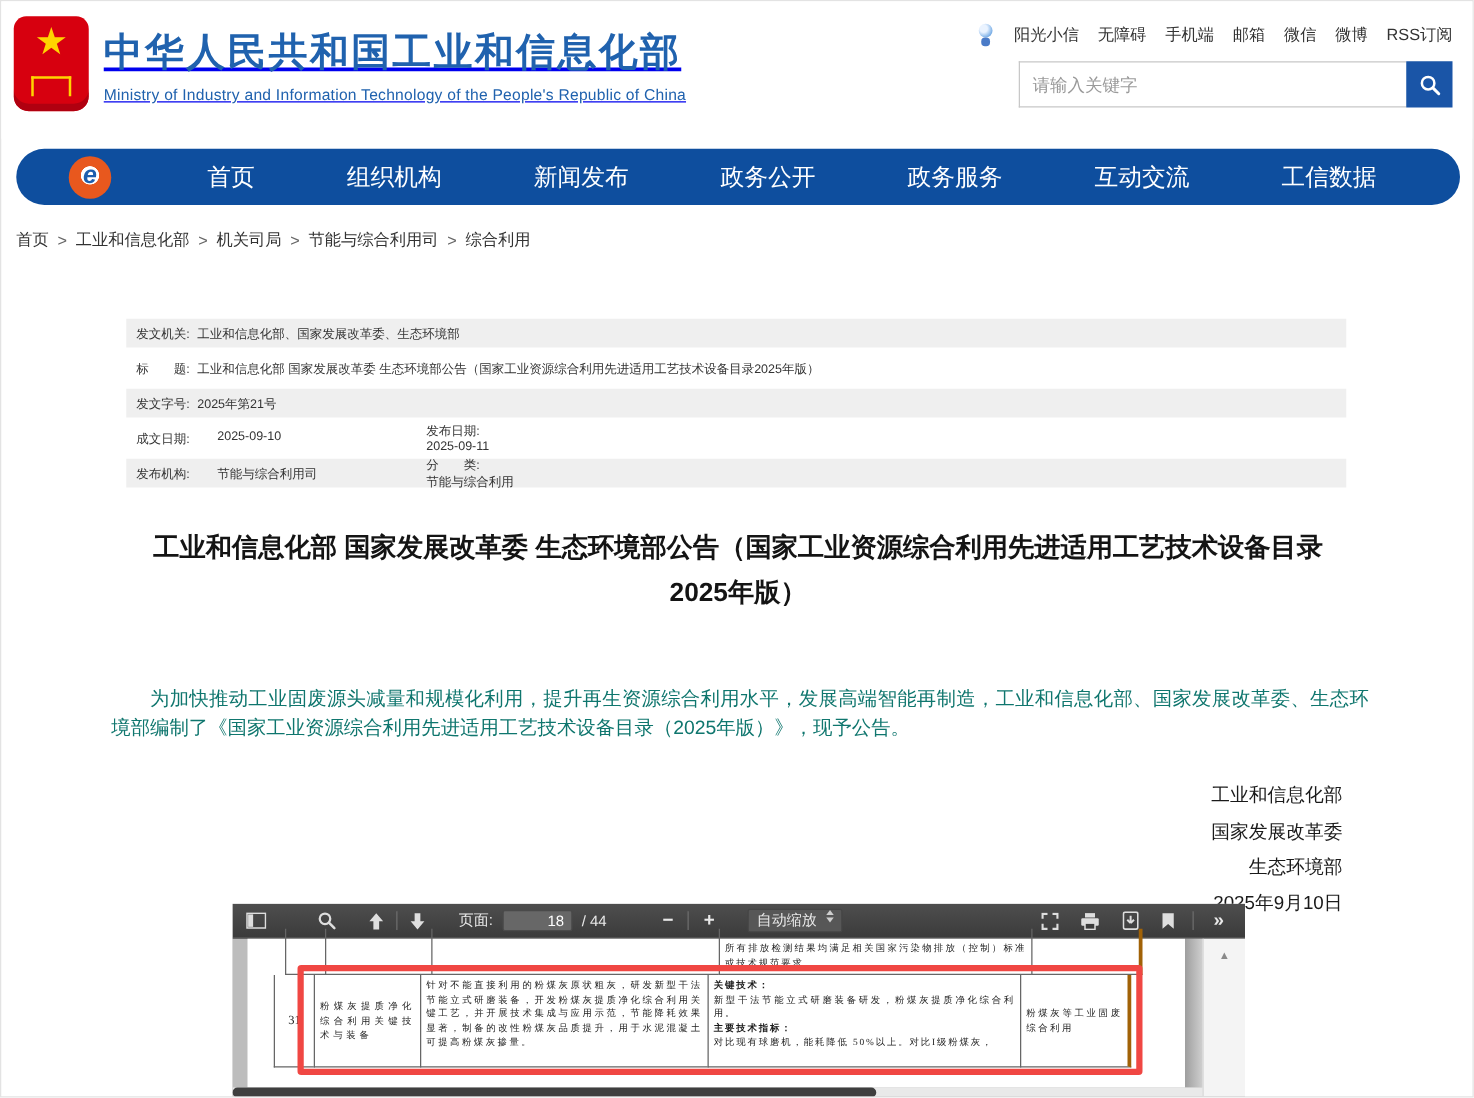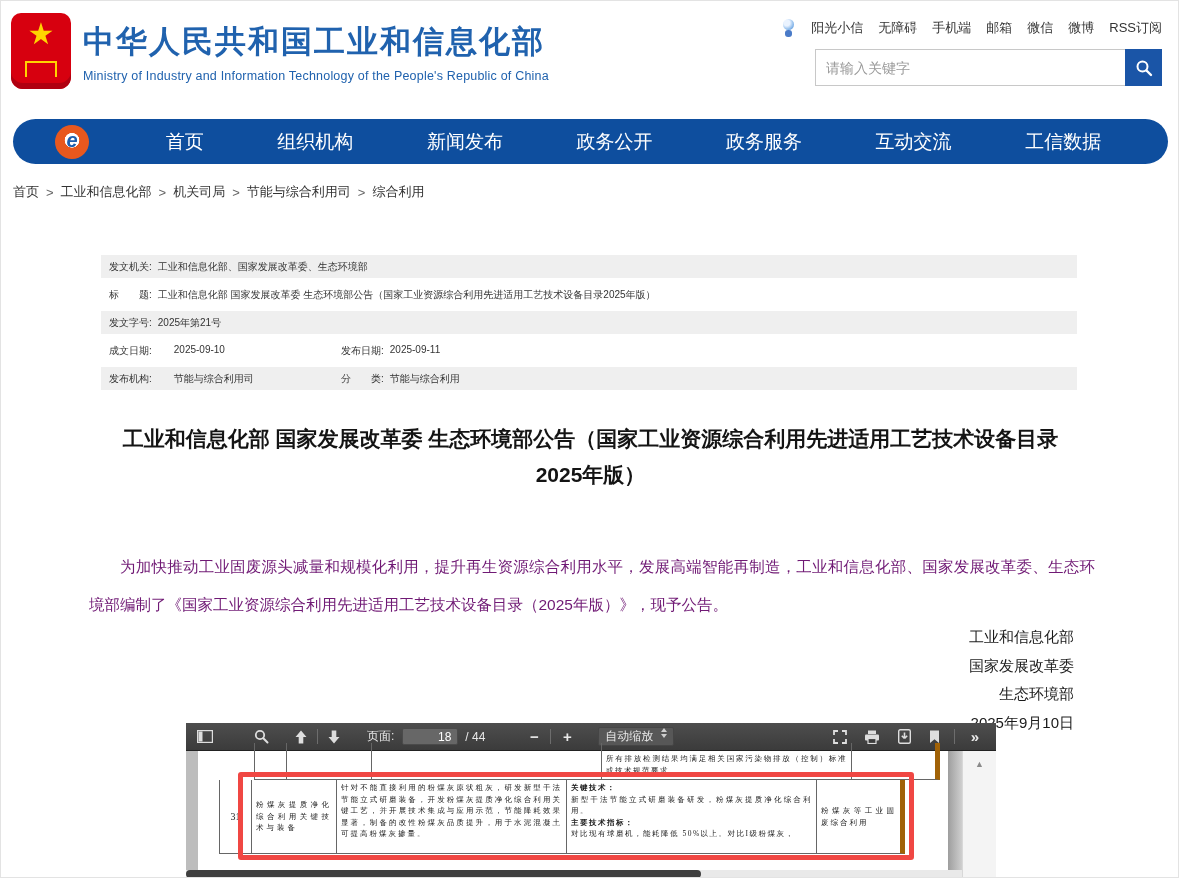--- a/index.html
+++ b/index.html
@@ -9,21 +9,21 @@
     background:#fff; color:#333; position:relative; overflow:hidden;
     border:1px solid #e3e3e3;
   }
   
   .header { position:absolute; left:0; top:0; width:100%; height:110px; background:#fff; }
   .logo-link { position:absolute; left:10px; top:12px; display:flex; align-items:flex-start; text-decoration:none; }
   .emblem { width:60px; height:76px; background:#d7000f; border-radius:10px 10px 12px 12px;
             position:relative; box-shadow:inset 0 -6px 0 #b00010; }
   .emblem .star { position:absolute; left:0; right:0; top:6px; text-align:center; color:#ffd400; font-size:30px; line-height:30px; }
   .emblem .gate { position:absolute; left:14px; right:14px; bottom:12px; height:16px; border:2px solid #ffd400; border-bottom:none; }
-  .site-text { margin-left:12px; padding-top:8px; }
+  .site-text { margin-left:12px; padding-top:8px;text-decoration:underline; }
   .site-title { font-size:31px; font-weight:bold; color:#2062ae; letter-spacing:2px; white-space:nowrap; }
   .site-sub { font-size:12.5px; color:#2062ae; margin-top:6px; letter-spacing:0.2px; }
   .quick-links { position:absolute; right:16px; top:18px; display:flex; align-items:center; gap:15px; font-size:13px;justify-content:space-between; }
   .quick-links a { color:#333; text-decoration:none; white-space:nowrap; }
   .mascot { width:15px; height:18px; position:relative; display:inline-block; }
   .mascot .m-head { position:absolute; left:2px; top:0; width:11px; height:11px; border-radius:50%;
                     background:radial-gradient(circle at 35% 35%, #eaf3ff 30%, #7fb2e8 70%, #3a77c0); }
   .mascot .m-body { position:absolute; left:4px; bottom:0; width:7px; height:7px; border-radius:3px; background:#4a7bc8; }
   .search-bar { position:absolute; right:16px; top:48px; width:347px; height:37px; display:flex; }
   .search-input { flex:1; border:1px solid #c8c8c8; border-right:none; padding:0 10px; font-size:14px; color:#7f1d1d; outline:none; }
@@ -44,26 +44,26 @@
   .breadcrumb { position:absolute; left:12px; top:182px; display:flex; gap:7px; font-size:13px; align-items:center; }
   .breadcrumb a { color:#333; text-decoration:none; }
   .breadcrumb .sep { color:#666; }
   
   .meta { position:absolute; left:100px; top:254px; width:976px; }
   .meta-row { height:23px; margin-bottom:5px; display:flex; align-items:center; font-size:10px; padding-left:8px; }
   .meta-row.gray { background:#efefef; }
   .meta-label { color:#333; margin-right:6px; white-space:pre; }
   .meta-value { color:#333; }
   .meta-cell-1 { display:flex; width:232px; flex:0 0 auto;gap:16px; }
-  .meta-cell-2 { display:flex; }
+  .meta-cell-2 { display:flex;flex-direction:column; }
   
   .article-title { position:absolute; left:100px; top:420px; width:979px; text-align:center;
                    font-size:21px; font-weight:bold; color:#141414; line-height:36px; }
   .article-body { position:absolute; left:88px; top:547px; width:1006px; font-size:15.5px;
-                  color:#701a75; line-height:38px; text-indent:2em; text-align:justify; }
+                  color:#0f766e; line-height:23px; text-indent:2em; text-align:justify; }
   .signatures { position:absolute; right:104px; top:622px; text-align:right; font-size:15px;
                 color:#1a1a1a; line-height:28.5px; }
   
   .pdf { position:absolute; left:185px; top:722px; width:810px; height:156px; background:#c6c6c6; overflow:hidden; }
   .pdf-toolbar { height:28px; background:linear-gradient(#4e4e4e,#3b3b3b); border-bottom:1px solid #222;
                  display:flex; align-items:center; color:#e9e9e9; font-size:12px; }
   .tb-btn { display:flex; align-items:center; justify-content:center; width:22px; height:22px; cursor:pointer; flex:0 0 auto; }
   .tb-sep { width:1px; height:15px; background:#6d6d6d; margin:0 5px; flex:0 0 auto; }
   .page-label { margin-left:22px; white-space:nowrap; }
   .page-input { width:56px; height:17px; margin-left:8px; background:#676767; border:1px solid #4a4a4a;
@@ -84,22 +84,22 @@
   .page-shadow { position:absolute; left:762px; top:0; width:14px; height:119px;
                  background:linear-gradient(90deg,#9e9e9e,#cfcfcf); }
   .vscroll { position:absolute; right:0; top:0; width:34px; height:127px; background:#f4f4f4; border-left:1px solid #d8d8d8; }
   .vscroll .up-arrow { display:block; text-align:center; color:#8a8a8a; font-size:9px; margin-top:8px; cursor:pointer; }
   .hscroll { position:absolute; left:0; bottom:0; width:776px; height:8px; background:#e9e9e9; }
   .hthumb { width:515px; height:8px; background:#3f3f3f; border-radius:4px; cursor:pointer; }
   
   .prow { position:absolute; display:flex; }
   .pcell { border-left:1px solid #666; border-bottom:1px solid #666; overflow:hidden; padding:2px 4px;
            font-size:7.5px; line-height:11.5px; letter-spacing:2px; text-align:justify; }
-  .pcell:last-child { border-right:5px solid #a16207; }
-  .row-partial { left:32px; top:-8px; height:37px; width:812px;padding-left:24px; }
+  .pcell:last-child { border-right:3px solid #a16207; }
+  .row-partial { left:6px; top:-8px; height:37px; width:812px;padding-left:24px; }
   .row-31 { left:21px; top:29px; height:74px; width:686px; }
   .c-no   { width:32px; text-align:center; display:flex; align-items:center; justify-content:center; letter-spacing:0; font-size:10px; }
   .c-name { width:85px; display:flex; align-items:center; letter-spacing:3px; }
   .c-desc { width:230px; }
   .c-tech { width:250px; letter-spacing:1.5px; }
   .c-app  { width:89px; display:flex; align-items:center; letter-spacing:2px; }
   .c-empty { padding:0; }
   .ptext-offset { padding-top:10px; }
   .bold { font-weight:bold; }
   .red-box { position:absolute; left:52px; top:21px; width:676px; height:88px;

